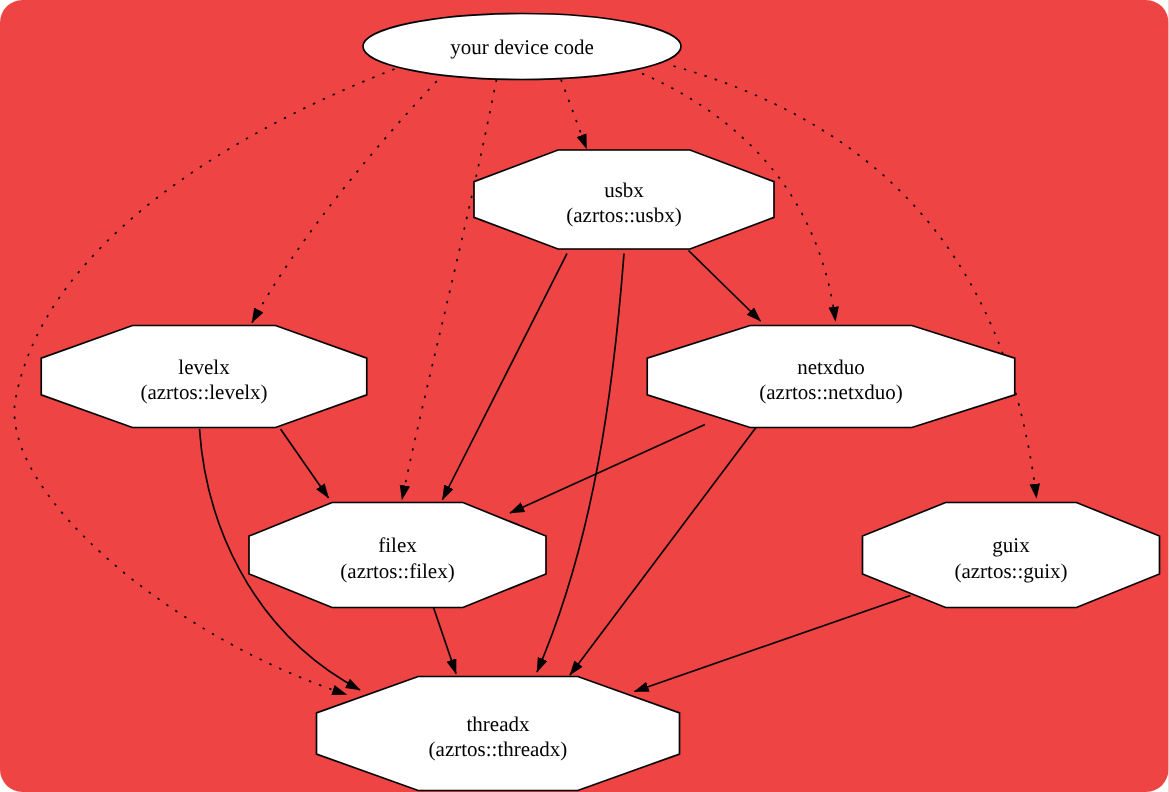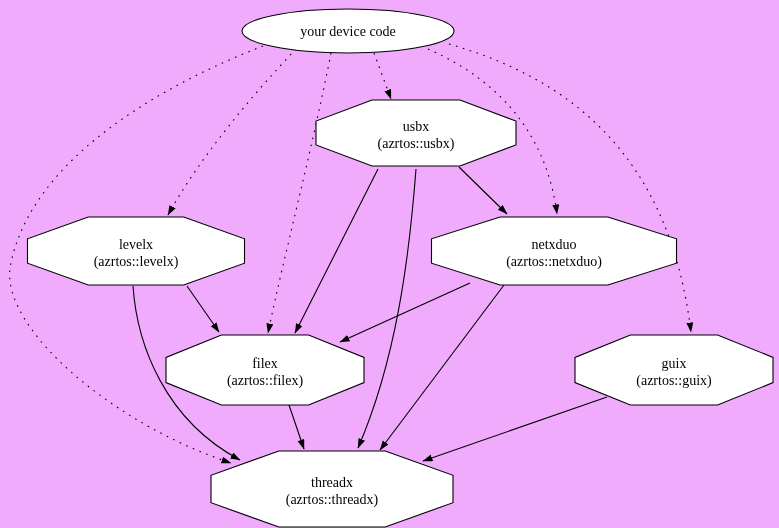--- a/index.html
+++ b/index.html
@@ -3,23 +3,24 @@
 <meta charset="utf-8">
 <style>
   html, body {
     margin: 0;
     padding: 0;
     background: #ffffff;
   }
   .stage {
     width: 779px;
     height: 528px;
-    background: #f0abfc;
+    background: #ef4444;
     position: relative;
     overflow: hidden;
+    border-radius: 15px;
   }
   svg {
     display: block;
   }
   .edge {
     fill: none;
     stroke: #000000;
     stroke-width: 1.1;
   }
   .edge.dotted {

